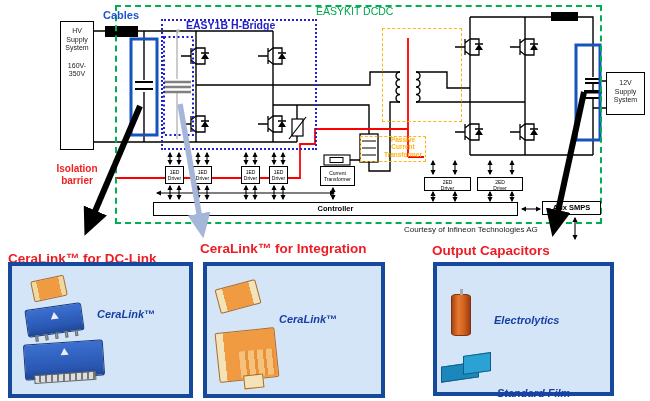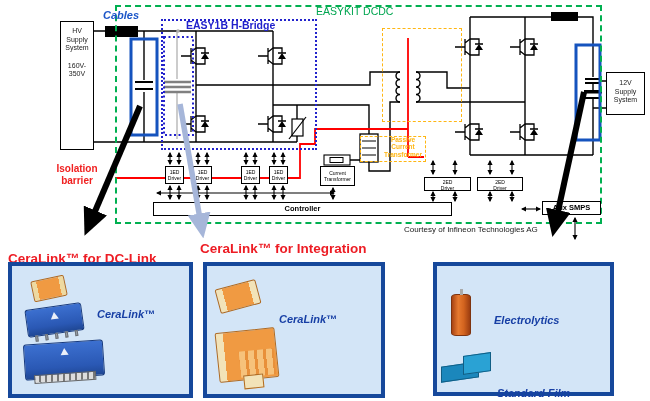--- a/index.html
+++ b/index.html
@@ -160,21 +160,21 @@
     <span class="l" style="margin-top:9px;">160V-</span>
     <span class="l">350V</span>
   </div>
 
   <div class="sbox" style="left:606px;top:72px;width:39px;height:43px;font-size:7px;padding-top:6px;color:#222;">
     <span class="l">12V</span>
     <span class="l">Supply</span>
     <span class="l">System</span>
   </div>
 
-  <div class="lab" style="left:103px;top:9px;font-size:11px;font-weight:bold;font-style:italic;color:#1B55C8;text-align:right;">Cables</div>
+  <div class="lab" style="left:103px;top:9px;font-size:11px;font-weight:bold;color:#1B55C8;text-align:right;">Cables</div>
 
   <div class="lab" style="left:48px;top:163px;width:58px;text-align:center;font-size:10px;font-weight:bold;color:#F02020;line-height:1.15;white-space:normal;">
     <span style="display:block">Isolation</span>
     <span style="display:block">barrier</span>
   </div>
 
   <div class="sbox" style="left:165px;top:166px;width:19px;height:18px;font-size:5px;padding-top:2px;">
     <span class="l">1ED</span>
     <span class="l">Driver</span>
   </div>
@@ -198,41 +198,42 @@
 
   <div class="sbox" style="left:424px;top:177px;width:47px;height:14px;font-size:5px;padding-top:1px;">
     <span class="l">2ED</span>
     <span class="l">Driver</span>
   </div>
   <div class="sbox" style="left:477px;top:177px;width:46px;height:14px;font-size:5px;padding-top:1px;">
     <span class="l">2ED</span>
     <span class="l">Driver</span>
   </div>
 
-  <div class="sbox" style="left:153px;top:202px;width:299px;height:14px;font-size:7.5px;font-weight:bold;line-height:12px;">Controller</div>
+  <div class="sbox" style="left:153px;top:202px;width:365px;height:14px;font-size:7.5px;font-weight:bold;line-height:12px;">Controller</div>
   <div class="sbox" style="left:542px;top:201px;width:59px;height:14px;font-size:7.5px;font-weight:bold;line-height:12px;">Aux SMPS</div>
 
   <div class="lab" style="left:404px;top:225px;font-size:8px;color:#1a1a1a;">Courtesy of Infineon Technologies AG</div>
 
   <svg width="650" height="245" viewBox="0 0 650 245">
     <defs>
       <marker id="bigb" markerWidth="4.6" markerHeight="4.2" refX="1" refY="2.1" orient="auto">
         <path d="M0,0 L4.6,2.1 L0,4.2 z" fill="#000"></path>
       </marker>
       <marker id="bigg" markerWidth="4.6" markerHeight="4.2" refX="1" refY="2.1" orient="auto">
         <path d="M0,0 L4.6,2.1 L0,4.2 z" fill="#A6B6D9"></path>
       </marker>
     </defs>
     <line x1="140" y1="106" x2="93" y2="216" stroke="#000" stroke-width="6" marker-end="url(#bigb)"></line>
     <line x1="180" y1="104" x2="200" y2="219" stroke="#A6B6D9" stroke-width="5.5" marker-end="url(#bigg)"></line>
     <line x1="584" y1="92" x2="557" y2="216" stroke="#000" stroke-width="6" marker-end="url(#bigb)"></line>
   </svg>
 
   <div class="hdr" style="left:8px;top:251px;">CeraLink™ for DC-Link</div>
   <div class="hdr" style="left:200px;top:241px;">CeraLink™ for Integration</div>
+  <div class="hdr" style="left:432px;top:243px;">Output Capacitors</div>
 
   <div class="panel" style="left:8px;top:262px;width:185px;height:136px;">
     <div class="mlcc" style="left:20px;top:12px;width:32px;height:19px;transform:rotate(-12deg);
          background:linear-gradient(90deg,#EED9A0 0 15%,#F09A42 15% 85%,#EED9A0 85% 100%);"></div>
     <div class="bluemod" style="left:14px;top:40px;width:55px;height:26px;transform:rotate(-8deg);">
       <div class="tri" style="left:24px;top:5px;"></div>
       <div class="pins">
         <div class="pin"></div>
           <div class="pin"></div>
           <div class="pin"></div>

